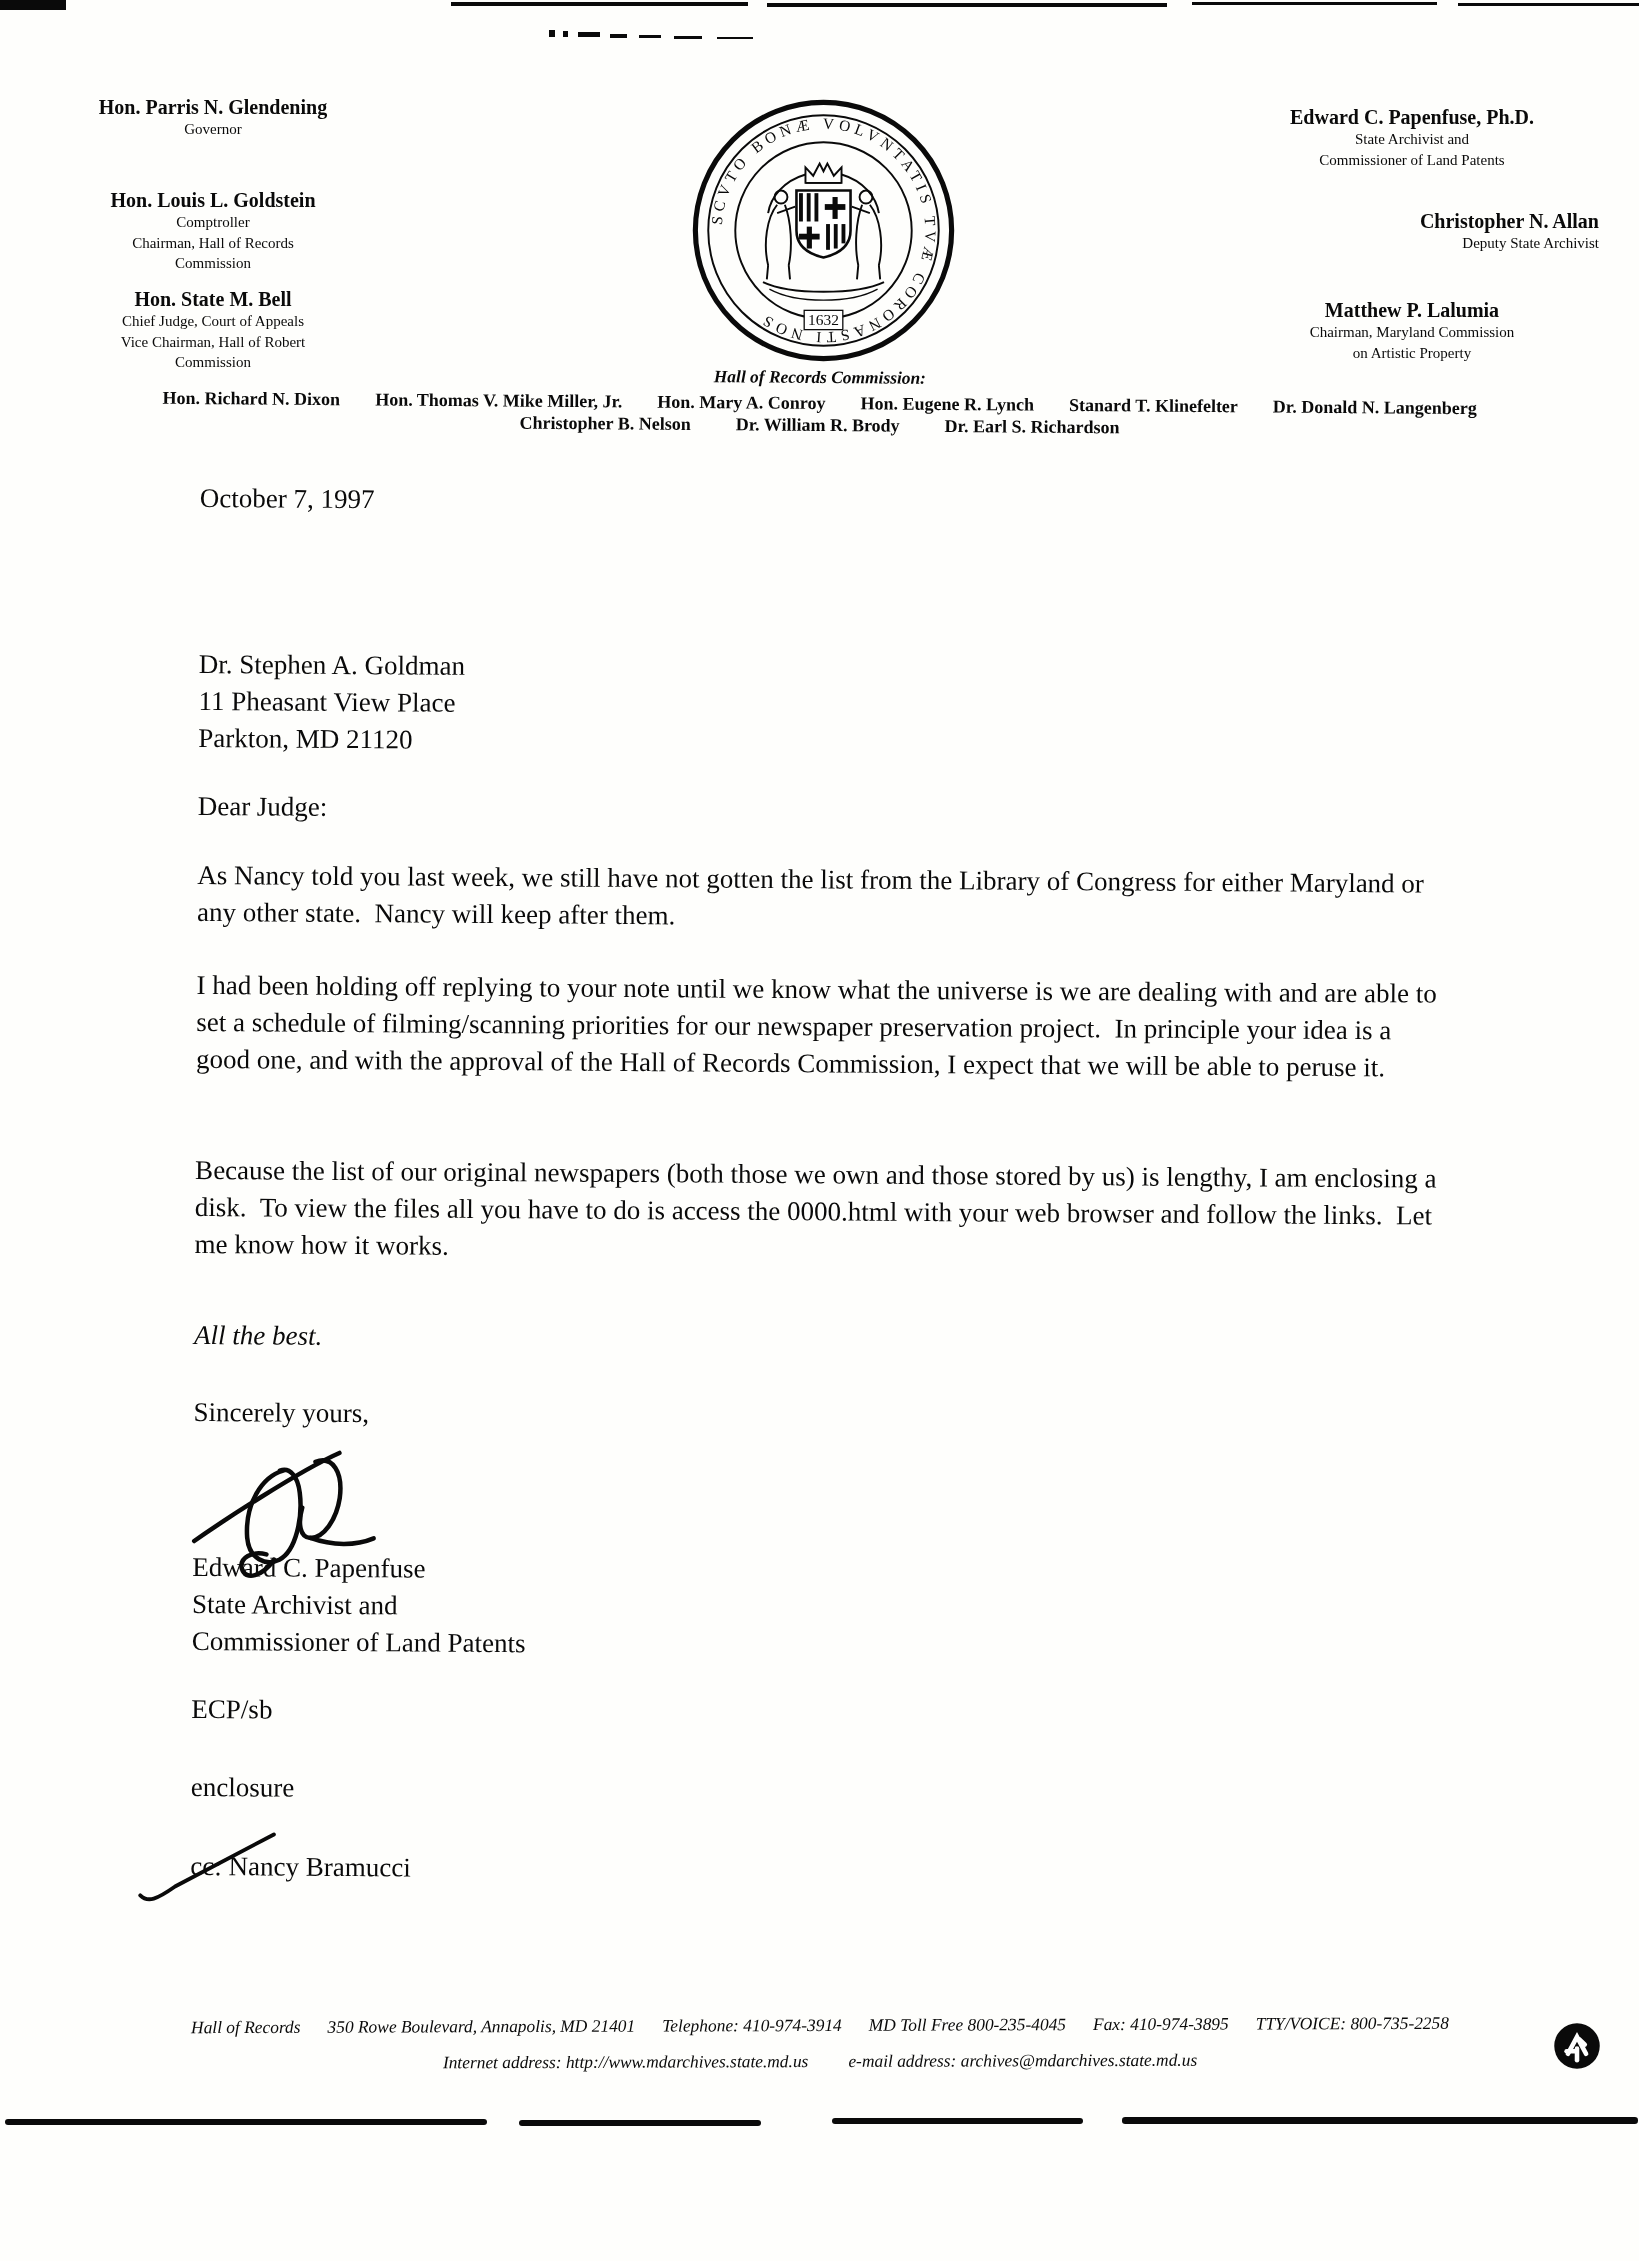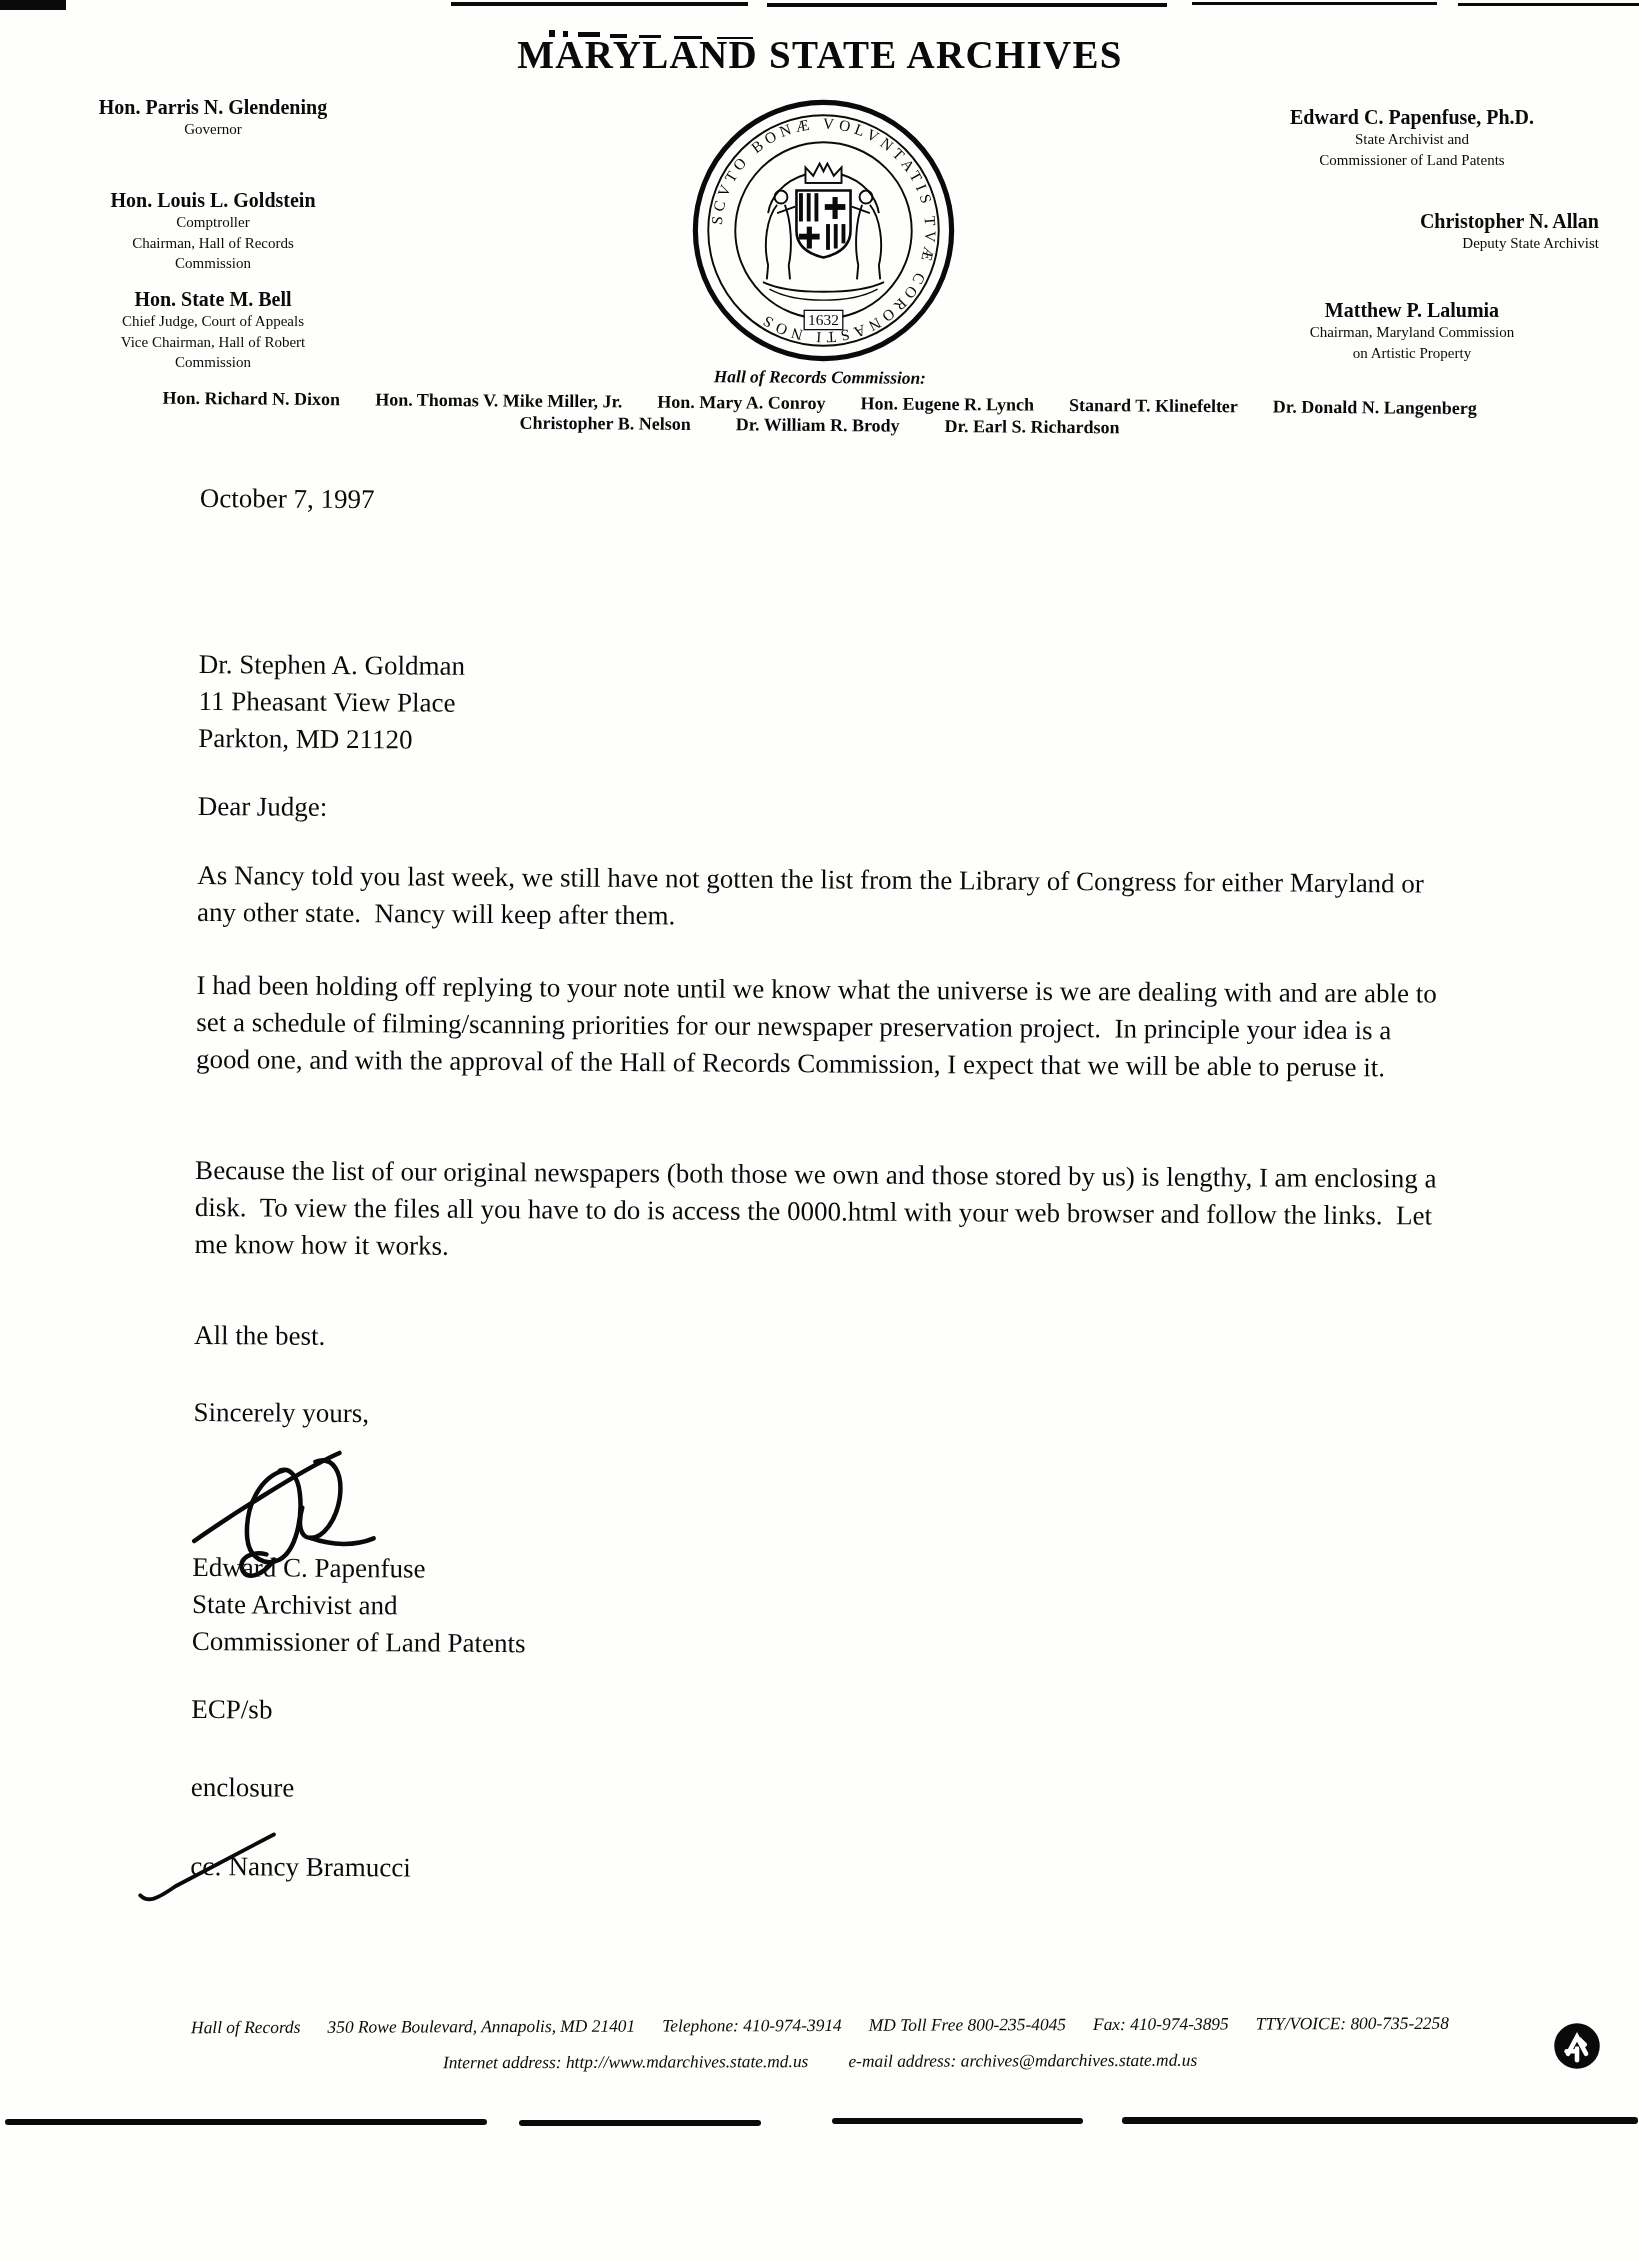--- a/index.html
+++ b/index.html
@@ -46,21 +46,20 @@
   <div class="art" style="left:1192px;top:1.9px;width:245px;height:3.2px;"></div>
   <div class="art" style="left:1458px;top:2.6px;width:182px;height:3.9px;"></div>
   <div class="art" style="left:549px;top:30px;width:5.8px;height:7px;"></div>
   <div class="art" style="left:563px;top:31px;width:4.5px;height:5.8px;"></div>
   <div class="art" style="left:578px;top:32px;width:22px;height:5.2px;"></div>
   <div class="art" style="left:610px;top:34px;width:17px;height:3.9px;"></div>
   <div class="art" style="left:639px;top:35px;width:22px;height:3.2px;"></div>
   <div class="art" style="left:674px;top:36px;width:28px;height:2.6px;"></div>
   <div class="art" style="left:717px;top:37px;width:36px;height:1.9px;"></div>
 
-  <div id="masthead-title" class="abs">MARYLAND STATE ARCHIVES</div>
 
   <div id="left-col" class="abs">
     <div class="official" style="position:absolute;top:0;width:100%;">
       <div class="o-name">Hon. Parris N. Glendening</div>
       <div class="o-role">Governor</div>
     </div>
     <div class="official" style="position:absolute;top:93px;width:100%;">
       <div class="o-name">Hon. Louis L. Goldstein</div>
       <div class="o-role">Comptroller</div>
       <div class="o-role">Chairman, Hall of Records</div>
@@ -159,21 +158,21 @@
       <div class="body-text">11 Pheasant View Place</div>
       <div class="body-text">Parkton, MD 21120</div>
     </div>
 
     <div class="body-text abs" style="top:308px;">Dear Judge:</div>
 
     <div class="body-text para abs" style="top:377px;">As Nancy told you last week, we still have not gotten the list from the Library of Congress for either Maryland or any other state.  Nancy will keep after them.</div>
     <div class="body-text para abs" style="top:487px;">I had been holding off replying to your note until we know what the universe is we are dealing with and are able to set a schedule of filming/scanning priorities for our newspaper preservation project.  In principle your idea is a good one, and with the approval of the Hall of Records Commission, I expect that we will be able to peruse it.</div>
     <div class="body-text para abs" style="top:672px;">Because the list of our original newspapers (both those we own and those stored by us) is lengthy, I am enclosing a disk.  To view the files all you have to do is access the 0000.html with your web browser and follow the links.  Let me know how it works.</div>
 
-    <div class="body-text abs" style="top:837px;">All the best.</div>
+    <div class="body-text abs" style="top:837px;font-style:italic;">All the best.</div>
     <div class="body-text abs" style="top:914px;">Sincerely yours,</div>
 
     <div class="abs" style="top:959px;left:-9.7px;width:213px;height:155px;">
       <svg width="213" height="155" viewBox="0 0 330 240">
         <g fill="none" stroke="#0a0a0a" stroke-width="7" stroke-linecap="round">
           <path d="M 18,158 C 60,128 180,48 242,20"></path>
           <path d="M 155,48 C 122,58 96,100 100,152 C 103,186 130,196 150,186 C 176,172 186,120 181,82 C 178,58 166,42 150,48"></path>
           <path d="M 205,34 C 232,24 248,50 243,90 C 238,124 218,152 198,152 C 182,152 178,130 185,105"></path>
           <path d="M 198,152 C 232,164 268,164 296,152"></path>
           <path d="M 142,186 C 124,212 98,220 92,200 C 88,184 108,172 130,178"></path>

